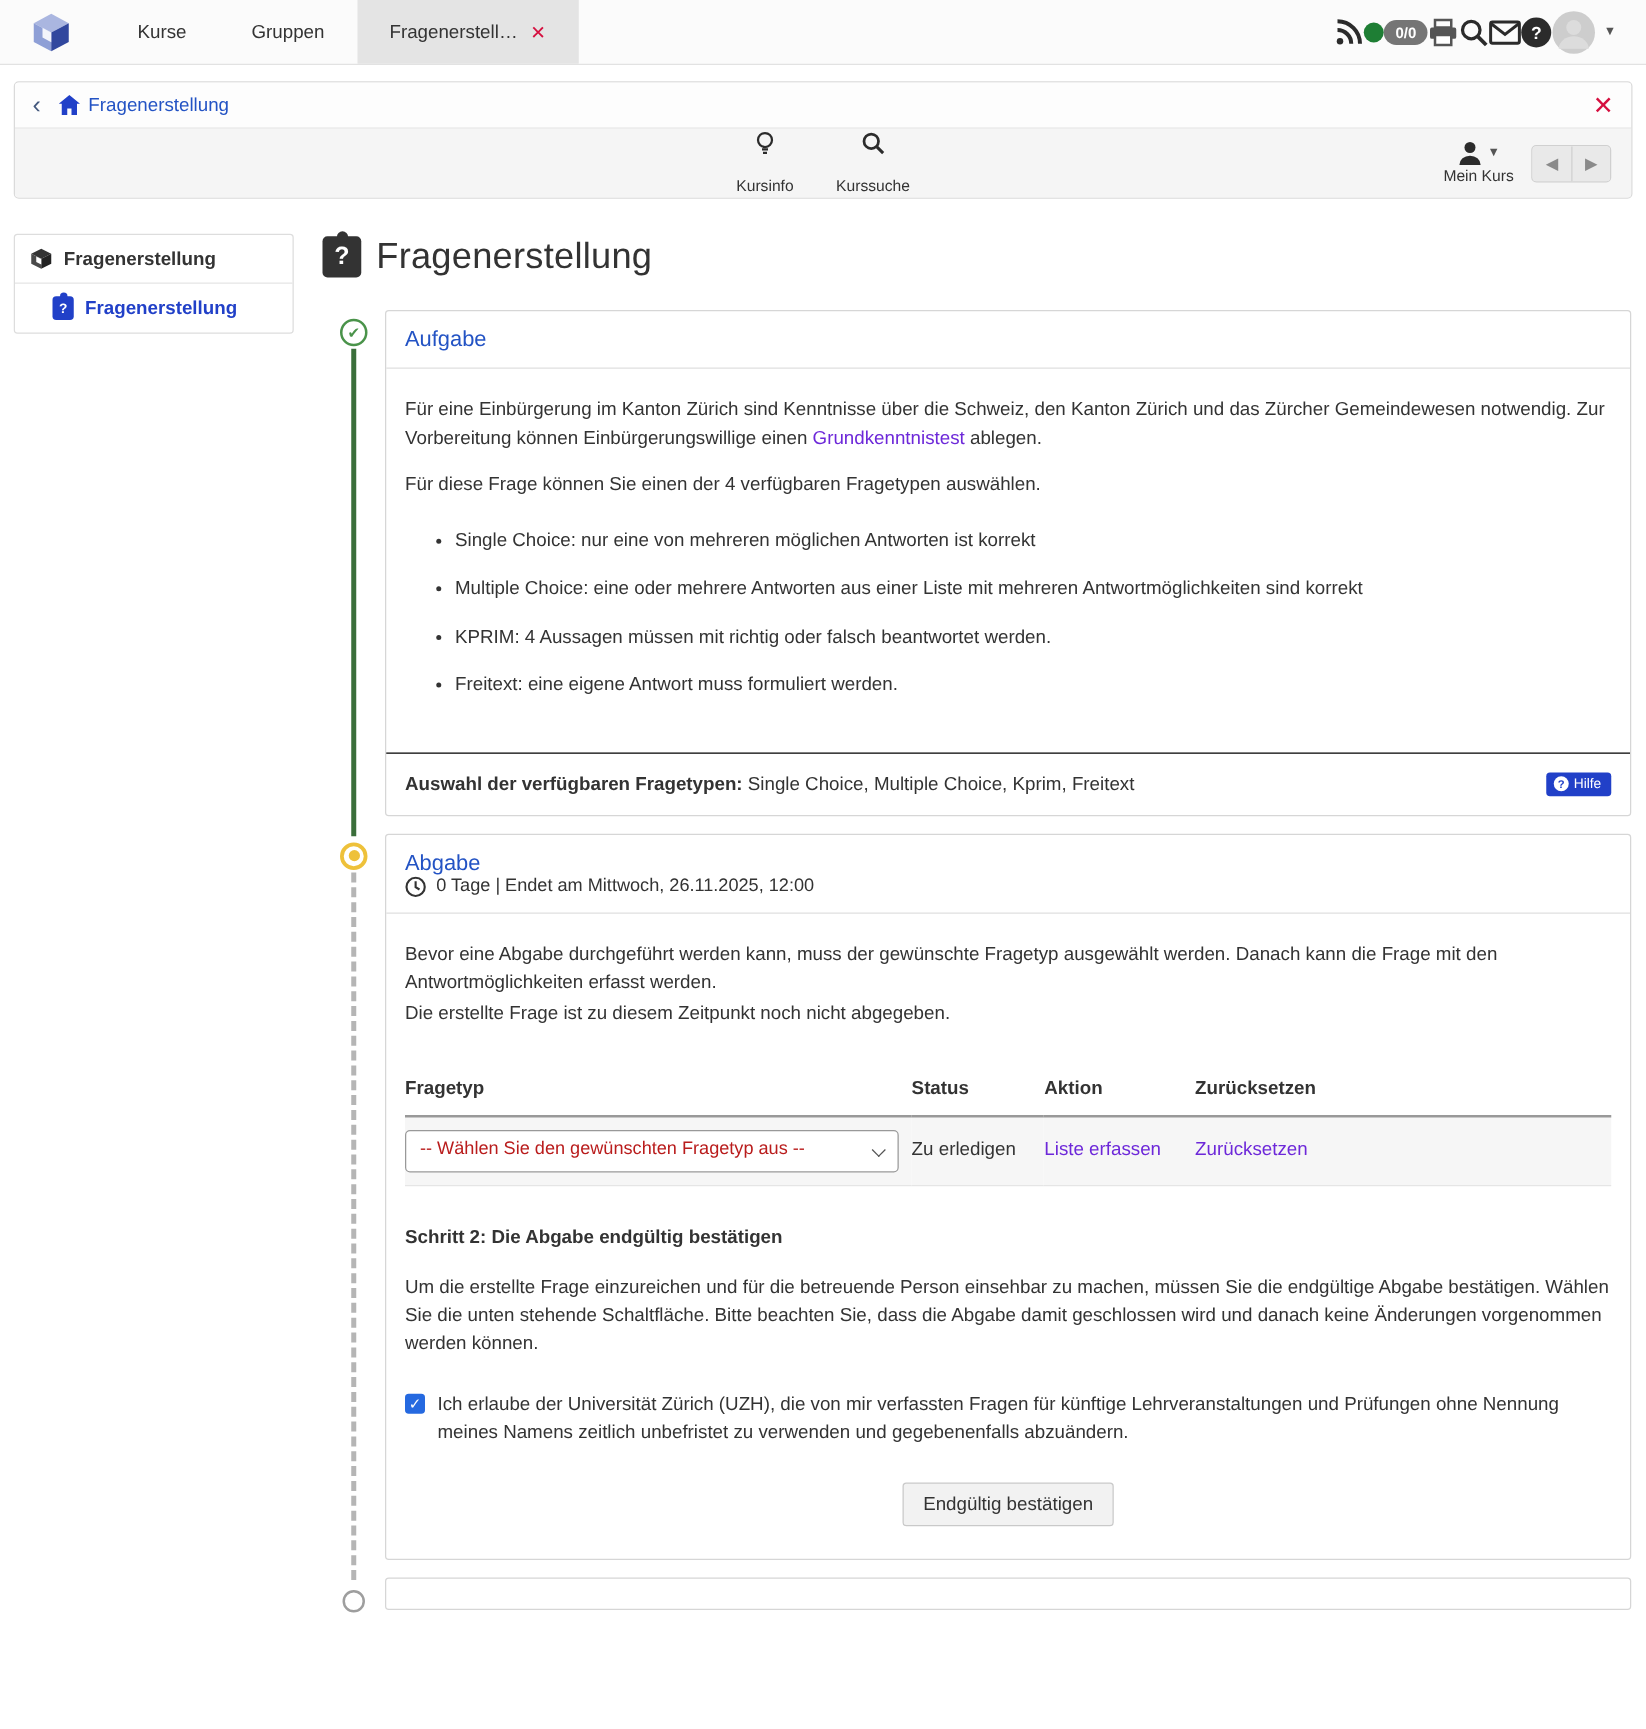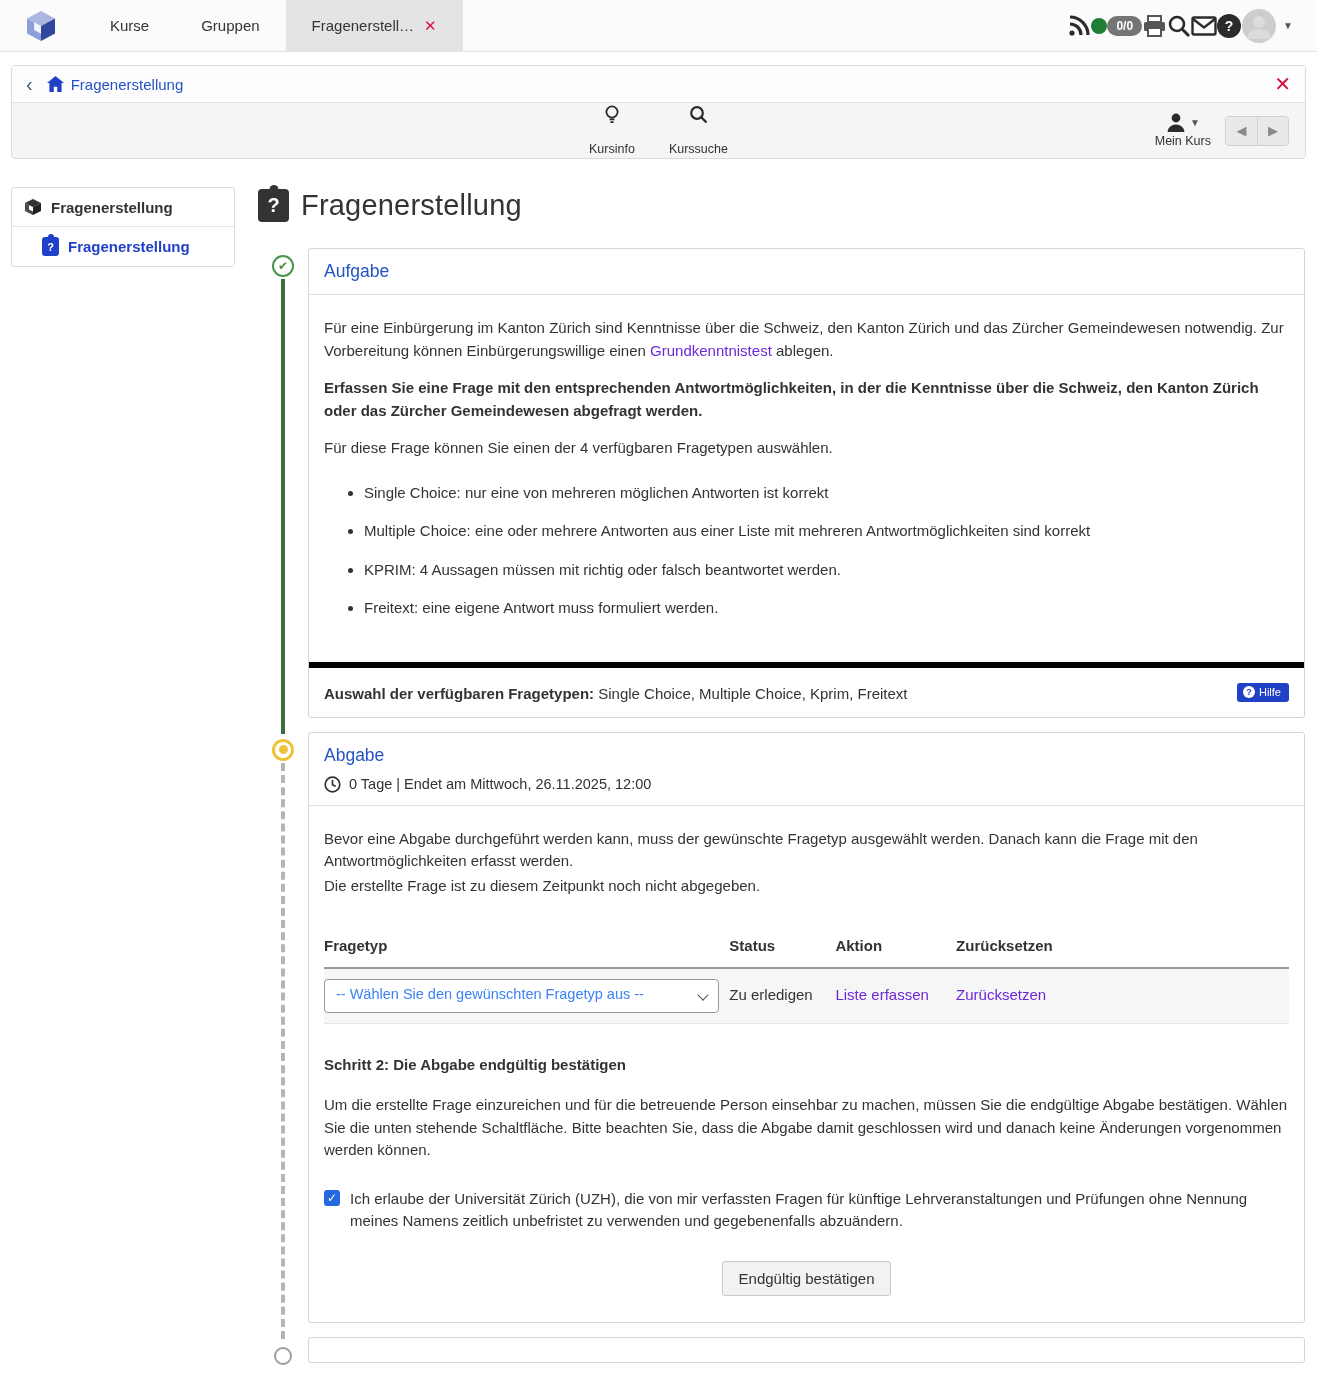--- a/index.html
+++ b/index.html
@@ -62,39 +62,39 @@
   .node.todo { top:10px; width:18px; height:18px; border:2.5px solid #9e9e9e; }
   .line { position:absolute; left:50%; transform:translateX(-50%); top:31px; bottom:-16px; }
   .line.solid { width:4px; background:#3a6e3a; }
   .line.dashed { width:0; border-left:4px dashed #b5b5b5; }
   .step:last-child .line.dashed { bottom:-6px; }
 
   .panel { flex:1; min-width:0; border:1px solid #d6d6d6; border-radius:3px; background:#fff; }
   .panel-head { padding:12px 15px; border-bottom:1px solid #e0e0e0; }
   .panel-title { color:#2353c4; font-size:17.5px; cursor:pointer; }
   .panel-head.bare { border-bottom:none; }
-  .deadline { display:flex; align-items:center; gap:8px; margin-top:10px; font-size:14.5px; color:#333; }
+  .deadline { display:flex; align-items:center; gap:8px; margin-top:0; font-size:14.5px; color:#333; }
   .panel-body { padding:22px 15px 14px 15px; font-size:15px; line-height:1.5; }
   .panel-body p { margin-bottom:15px; }
   .panel-body ul { margin:22px 0 28px 40px; }
   .panel-body li { margin-bottom:16px; }
-  .panel-foot { border-top:6px solid #000000; padding:15px; display:flex; align-items:flex-end; font-size:15px; }
+  .panel-foot { border-top:1px solid #000000; padding:15px; display:flex; align-items:center; font-size:15px; }
   .help-btn { margin-left:auto; background:#2140c8; color:#fff; border:none; border-radius:3px; font-size:11px; padding:3px 8px 4px 6px; display:flex; align-items:center; gap:4px; cursor:pointer; font-family:inherit; }
   .help-btn .qc { width:12px; height:12px; border-radius:50%; background:#fff; color:#2140c8; font-size:9px; font-weight:bold; display:flex; align-items:center; justify-content:center; }
   a.lnk { color:#6d28d9; text-decoration:none; cursor:pointer; }
 
   .step-title { font-weight:bold; font-size:15px; margin-bottom:18px; }
   .step-para { margin-bottom:2px; }
 
   table.task { width:100%; border-collapse:collapse; margin:30px 0 12px 0; }
   table.task th { text-align:left; font-size:15px; font-weight:bold; padding:8px 10px 9px 0; border-bottom:2px solid #999; }
   table.task td { background:#f6f6f6; padding:10px 10px 10px 0; border-bottom:1px solid #e5e5e5; vertical-align:middle; font-size:15px; }
   td.selcell { padding-left:4px; width:42%; }
   .sel { position:relative; }
-  .sel select { width:100%; height:34px; appearance:none; -webkit-appearance:none; background:#fff; border:1px solid #999; border-radius:4px; padding:0 28px 4px 11px; font-size:14.5px; color:#3b82f6; font-family:inherit; }
+  .sel select { width:100%; height:34px; appearance:none; -webkit-appearance:none; background:#fff; border:1px solid #999; border-radius:4px; padding:0 28px 4px 11px; font-size:14.5px; color:#b91c1c; font-family:inherit; }
   .sel::after { content:""; position:absolute; right:12px; top:12px; width:7px; height:7px; border-right:1.7px solid #555; border-bottom:1.7px solid #555; transform:rotate(45deg); pointer-events:none; }
 
   .consent { display:flex; gap:10px; margin:26px 0 6px 0; align-items:flex-start; }
   .cbox { flex:none; margin-top:2px; width:16px; height:16px; border-radius:3px; background:#2569e0; color:#fff; font-size:12px; display:flex; align-items:center; justify-content:center; cursor:pointer; }
   .consent label { font-size:15px; line-height:1.5; max-width:920px; }
   .confirm-row { text-align:center; margin:28px 0 12px 0; }
   .confirm-btn { background:#f2f2f2; border:1px solid #c9c9c9; border-radius:3px; padding:8px 16px; font-size:15px; color:#333; font-family:inherit; cursor:pointer; }
 
   svg { display:block; }
 </style>
@@ -232,21 +232,20 @@
       <div class="rail">
         <span class="node done">✔</span>
         <span class="line solid"></span>
       </div>
       <section class="panel">
         <div class="panel-head">
           <span class="panel-title">Aufgabe</span>
         </div>
         <div class="panel-body">
           <p><span>Für eine Einbürgerung im Kanton Zürich sind Kenntnisse über die Schweiz, den Kanton Zürich und das Zürcher Gemeindewesen notwendig. Zur Vorbereitung können Einbürgerungswillige einen </span><a class="lnk">Grundkenntnistest</a><span> ablegen.</span></p>
-          <p style="font-weight:bold">Erfassen Sie eine Frage mit den entsprechenden Antwortmöglichkeiten, in der die Kenntnisse über die Schweiz, den Kanton Zürich oder das Zürcher Gemeindewesen abgefragt werden.</p>
           <p>Für diese Frage können Sie einen der 4 verfügbaren Fragetypen auswählen.</p>
           <ul>
             <li>Single Choice: nur eine von mehreren möglichen Antworten ist korrekt</li>
             <li>Multiple Choice: eine oder mehrere Antworten aus einer Liste mit mehreren Antwortmöglichkeiten sind korrekt</li>
             <li>KPRIM: 4 Aussagen müssen mit richtig oder falsch beantwortet werden.</li>
             <li>Freitext: eine eigene Antwort muss formuliert werden.</li>
           </ul>
         </div>
         <div class="panel-foot">
           <span style="font-weight:bold">Auswahl der verfügbaren Fragetypen:</span>

